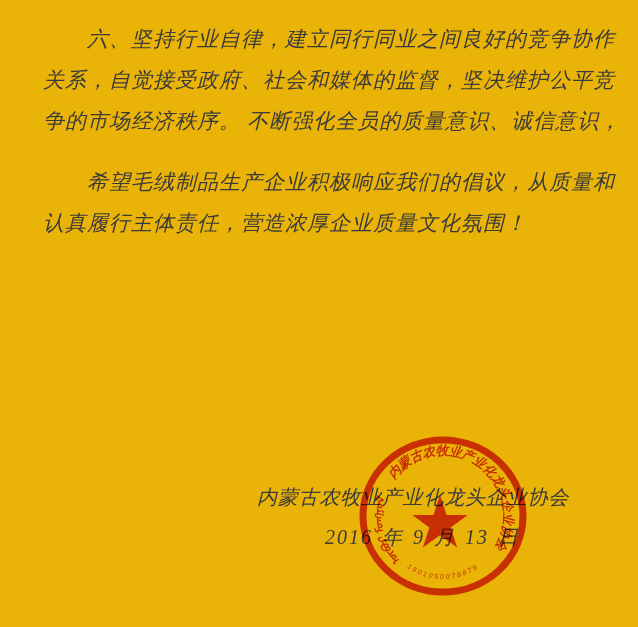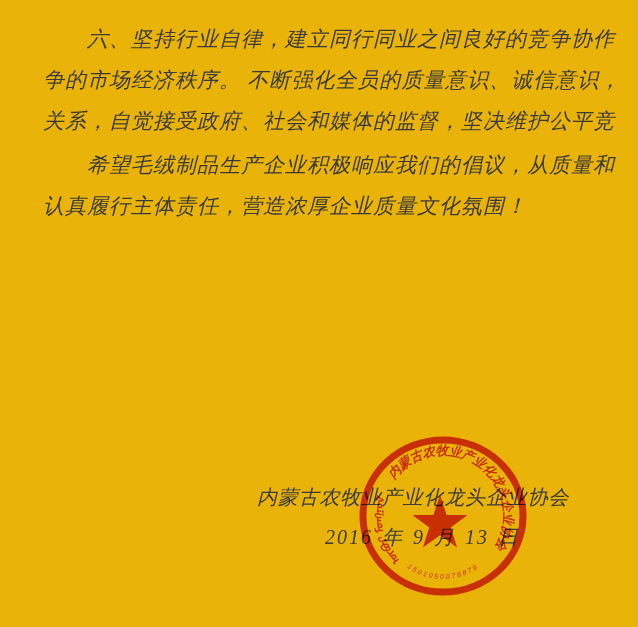--- a/index.html
+++ b/index.html
@@ -13,21 +13,21 @@
     font-style: italic;
   }
   .body-text {
     position: absolute;
     left: 43px;
     top: 19px;
     width: 580px;
     color: #3a3a3a;
   }
   .para { margin: 0; }
-  .para + .para { margin-top: 3px; }
+  .para + .para { margin-top: 20px; }
   .text-line {
     font-size: 21px;
     line-height: 41px;
     letter-spacing: 1px;
     white-space: nowrap;
   }
   .text-line.indent { padding-left: 44px; }
   .signature-org {
     position: absolute;
     left: 257px;
@@ -71,22 +71,22 @@
   .seal .arc-mn { font-size: 11px; font-weight: bold; }
 </style>
 </head>
 <body>
 
 <div class="page">
 
   <div class="body-text">
     <div class="para">
       <div class="text-line indent">六、坚持行业自律，建立同行同业之间良好的竞争协作</div>
+      <div class="text-line">关系，自觉接受政府、社会和媒体的监督，坚决维护公平竞</div>
       <div class="text-line">争的市场经济秩序。 不断强化全员的质量意识、诚信意识，</div>
-      <div class="text-line">关系，自觉接受政府、社会和媒体的监督，坚决维护公平竞</div>
     </div>
     <div class="para">
       <div class="text-line indent">希望毛绒制品生产企业积极响应我们的倡议，从质量和</div>
       <div class="text-line">认真履行主体责任，营造浓厚企业质量文化氛围！</div>
     </div>
   </div>
 
   <div class="signature-org">内蒙古农牧业产业化龙头企业协会</div>
   <div class="signature-date">2016 年 9 月 13 日</div>
 

